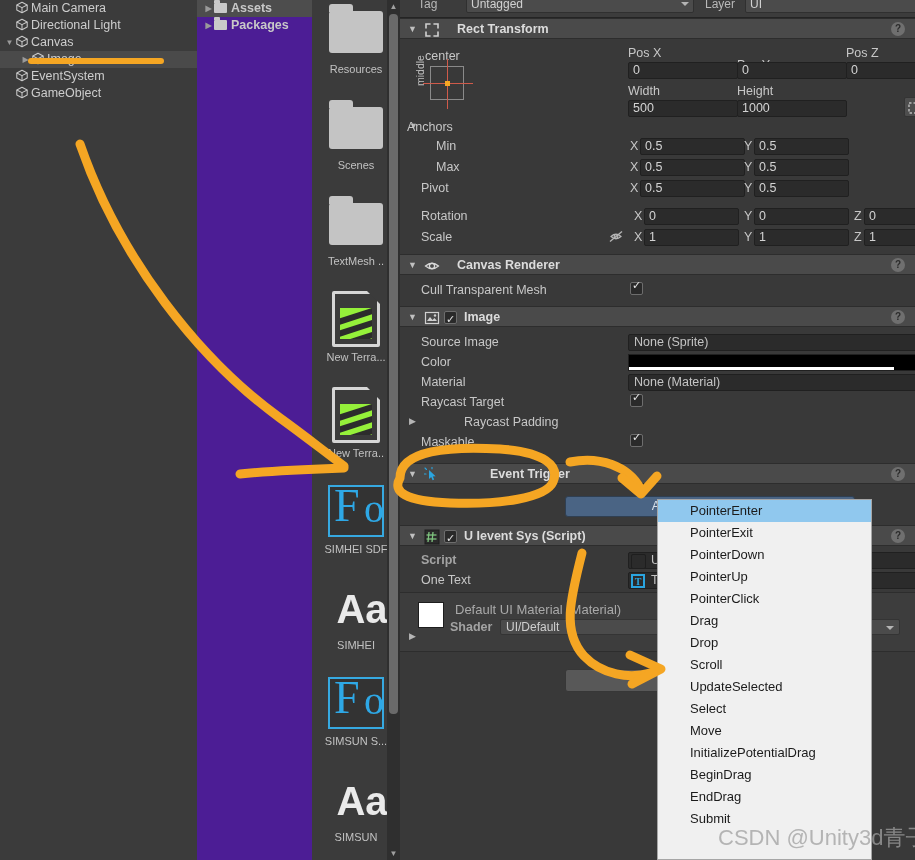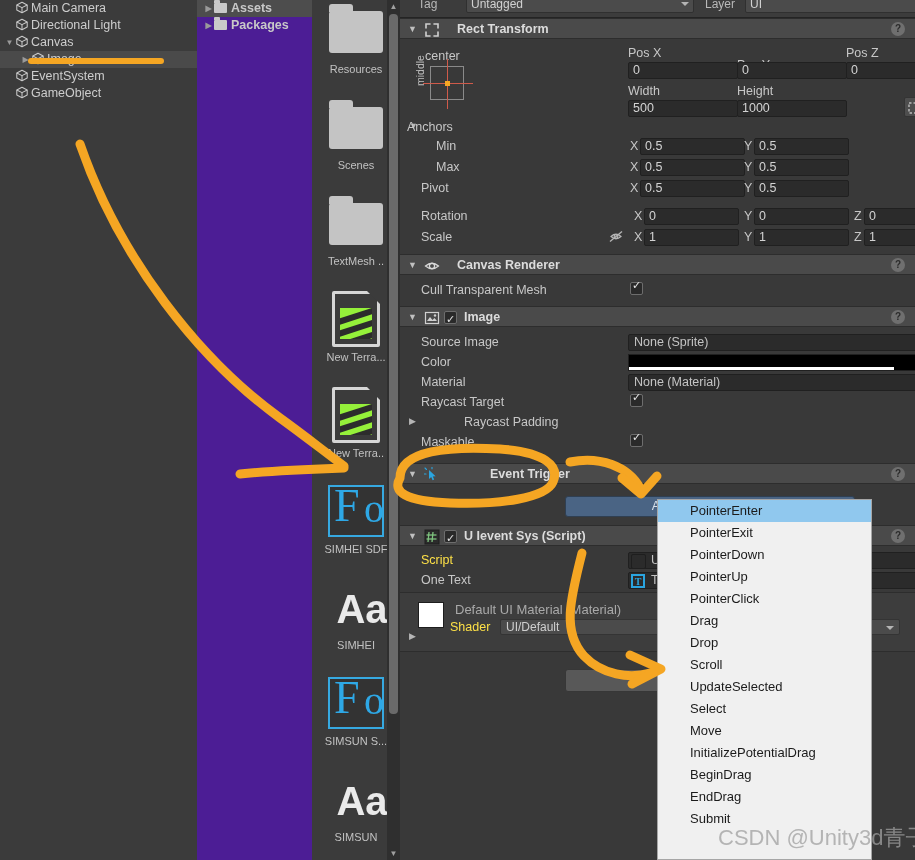--- a/index.html
+++ b/index.html
@@ -177,21 +177,21 @@
     background: #2a2a2a; border: 1px solid #6d6d6d; border-radius: 2px;
   }
   .comp-check::after {
     content: '✓'; position: absolute; left: 1px; top: -3px;
     color: #e4e4e4; font-size: 11px;
   }
 
   .row-label {
     position: absolute; font-size: 12.5px; color: #c7c7c7; white-space: nowrap;
   }
-  .row-label.dim { color: #fde047; }
+  .row-label.dim { color: #a3a3a3; font-weight: bold; }
   .num-field {
     position: absolute; height: 17px; background: #2b2b2b;
     border: 1px solid #202020; border-radius: 2px;
     font-size: 12.5px; color: #d3d3d3; padding-left: 4px; line-height: 15px;
     overflow: hidden; white-space: nowrap;
   }
   .axis-letter { position: absolute; font-size: 12.5px; color: #c7c7c7; }
   .chk {
     position: absolute; width: 13px; height: 13px;
     background: #2a2a2a; border: 1px solid #6d6d6d; border-radius: 2px;

